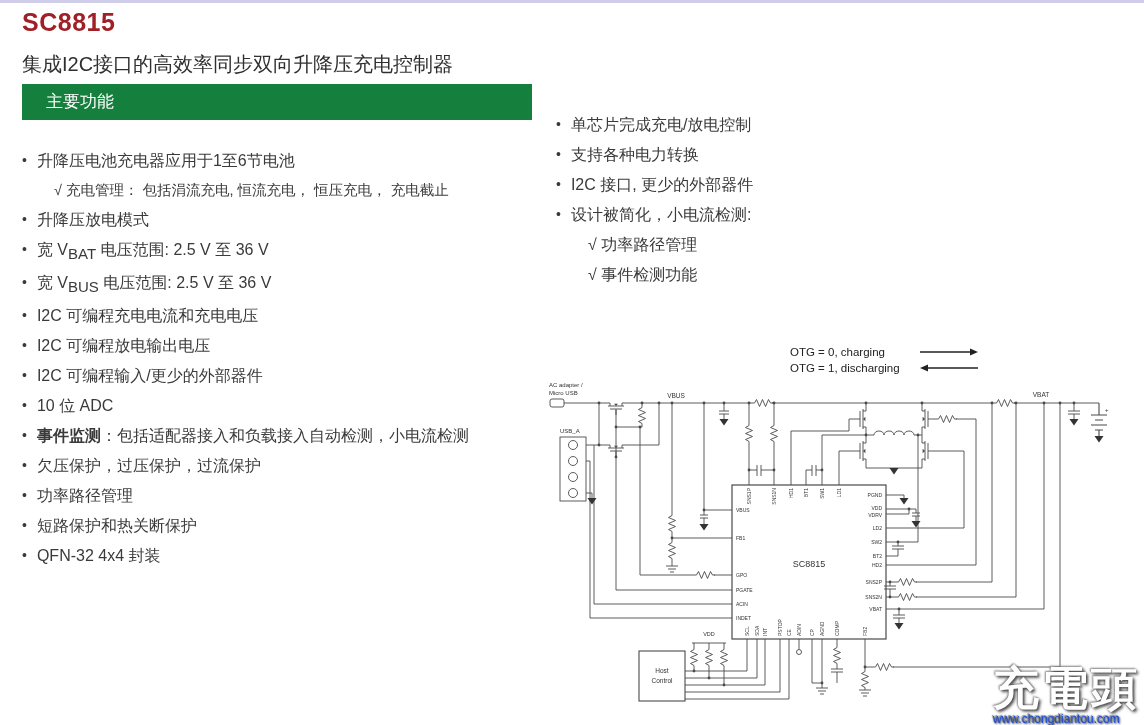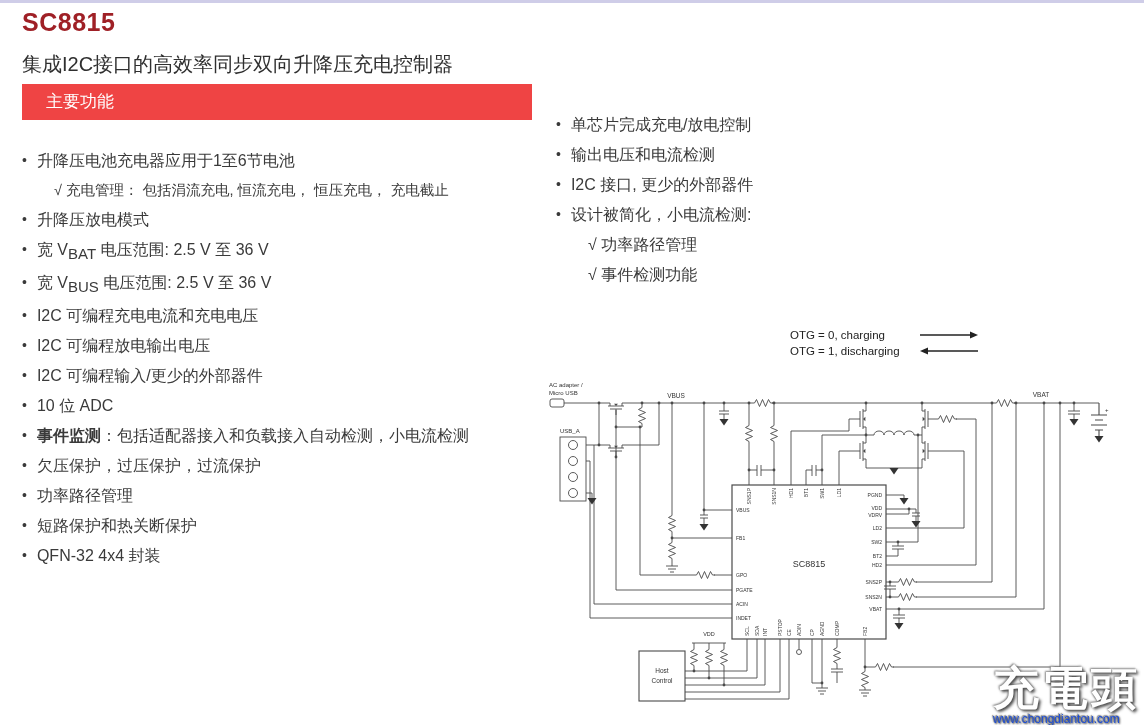--- a/index.html
+++ b/index.html
@@ -12,30 +12,30 @@
     position:absolute;left:22px;top:5px;font-size:25px;font-weight:bold;
     color:#9f2026;letter-spacing:.5px;
   }
   .page-subtitle{
     position:absolute;left:22px;top:48px;font-size:20px;color:#2f2f2f;
   }
   .panel{position:absolute;top:81px}
   .panel-left{left:22px;width:510px}
   .panel-right{left:556px;width:507px}
   .bar{
-    height:36px;background:#ef4444;color:#ffffff;font-size:17px;
+    height:36px;background:#15803d;color:#ffffff;font-size:17px;
     line-height:36px;padding-left:24px;box-sizing:border-box;
   }
   .list{margin-top:26px}
   .item{font-size:16px;line-height:29px;white-space:nowrap}
   .bullet{margin-right:10px;font-size:14px;position:relative;top:-1px}
   .sub{padding-left:32px;line-height:29px;font-size:14.5px;white-space:nowrap}
   .panel-right .sub{font-size:16px;line-height:30px}
   sub{font-size:15px}
-  .otg-legend{position:absolute;left:790px;top:326px;font-size:11.5px;color:#222}
+  .otg-legend{position:absolute;left:790px;top:343px;font-size:11.5px;color:#222}
   .otg-row{display:flex;align-items:center;margin-bottom:4px}
   .otg-row span{width:128px;display:inline-block}
   .schematic{position:absolute;left:544px;top:372px;width:600px;height:348px}
   svg text{font-family:"Liberation Sans",sans-serif;fill:#333}
   .watermark{position:absolute;right:4px;bottom:0;text-align:left;line-height:1}
   .wm-logo{
     font-size:46px;font-weight:bold;color:#fff;letter-spacing:3px;
     text-shadow:2px 2px 3px rgba(70,70,70,.95),-1px -1px 2px rgba(130,130,130,.8),0 0 2px rgba(90,90,90,.9);
   }
   .wm-url{
@@ -65,21 +65,21 @@
       <div class="item"><span class="bullet">•</span><span>欠压保护，过压保护，过流保护</span></div>
       <div class="item"><span class="bullet">•</span><span>功率路径管理</span></div>
       <div class="item"><span class="bullet">•</span><span>短路保护和热关断保护</span></div>
       <div class="item"><span class="bullet">•</span><span>QFN-32 4x4 封装</span></div>
     </div>
 </div>
 
 <div class="panel panel-right">
   <div class="list" id="advantage-list">
       <div class="item"><span class="bullet">•</span><span>单芯片完成充电/放电控制</span></div>
-      <div class="item"><span class="bullet">•</span><span>输出电压和电流检测</span></div>
+      <div class="item"><span class="bullet">•</span><span>支持各种电力转换</span></div>
       <div class="item"><span class="bullet">•</span><span>I2C 接口, 更少的外部器件</span></div>
       <div class="item"><span class="bullet">•</span><span>设计被简化，小电流检测:</span></div>
       <div class="sub">√ 功率路径管理</div>
       <div class="sub">√ 事件检测功能</div>
     </div>
 </div>
 
 <div class="otg-legend" id="otg-legend">
     <div class="otg-row">
       <span>OTG  = 0, charging</span>

